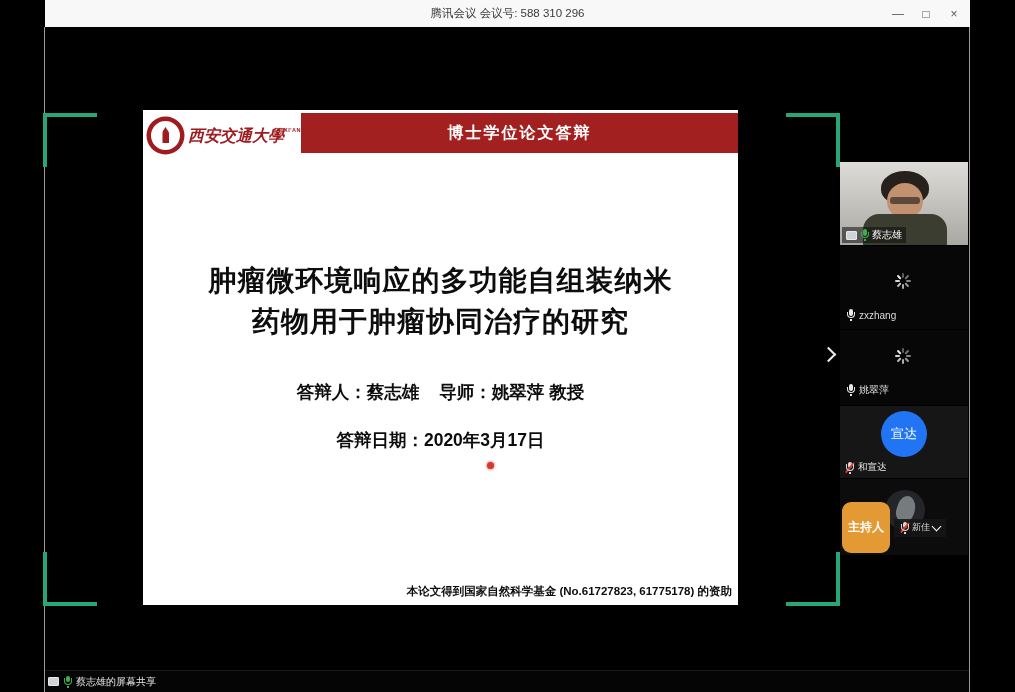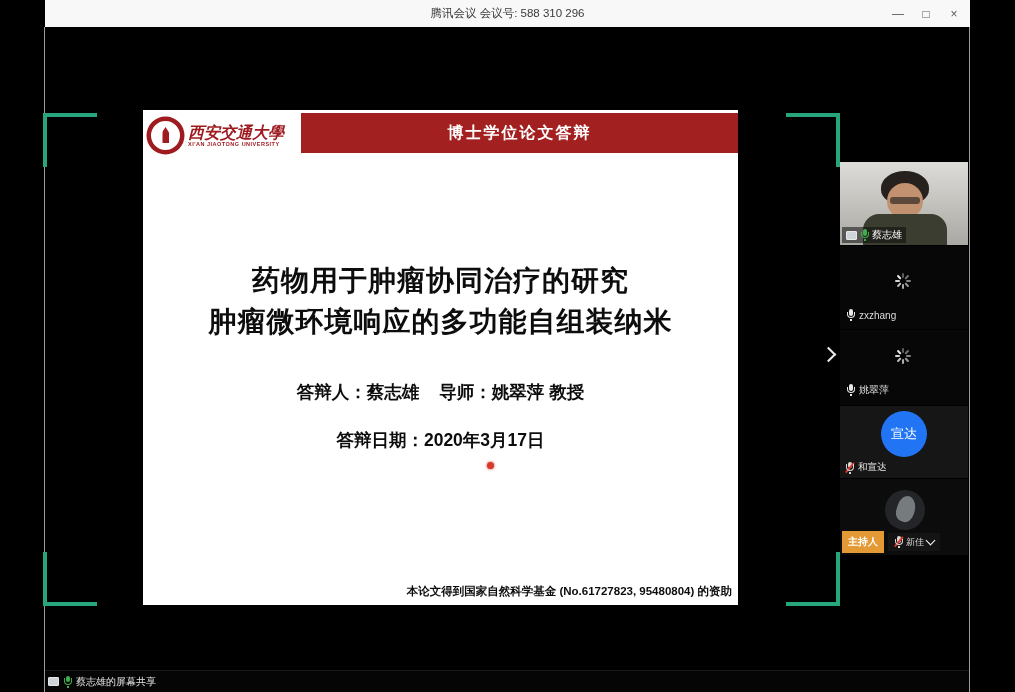--- a/index.html
+++ b/index.html
@@ -28,21 +28,21 @@
   .slide{position:absolute;left:143px;top:110px;width:595px;height:495px;background:#fff}
   .banner{position:absolute;left:158px;top:3px;width:437px;height:40px;background:#a2201f;
           display:flex;align-items:center;justify-content:center}
   .banner span{color:#fff;font-size:16px;font-weight:bold;letter-spacing:2px}
   .logo-box{position:absolute;left:5px;top:3px;width:152px;height:45px;display:flex;align-items:center;gap:5px}
   .emblem{width:35px;height:35px;border-radius:50%;border:3px solid #9e1b20;box-sizing:border-box;
           position:relative;background:#fff;box-shadow:0 0 0 1.5px #9e1b20;flex:0 0 auto}
   .emblem::after{content:"";position:absolute;left:50%;top:6px;width:7px;height:16px;
           transform:translateX(-50%);background:#9e1b20;
           clip-path:polygon(50% 0,100% 35%,100% 100%,0 100%,0 35%)}
-  .uni-text{display:flex;flex-direction:column;line-height:1.1}
+  .uni-text{display:flex;flex-direction:row;line-height:1.1}
   .uni-zh{font-family:"Liberation Serif","DejaVu Serif",serif;font-size:16px;font-weight:bold;
           color:#9e1b20;white-space:nowrap;font-style:italic}
   .uni-en{font-size:5.5px;color:#9e1b20;letter-spacing:.5px;white-space:nowrap;font-weight:bold}
   .slide-title{position:absolute;left:0;right:0;top:150px;text-align:center;
           font-size:28px;font-weight:800;color:#0d0d0d;line-height:41px;letter-spacing:1px}
   .info-row{position:absolute;left:0;right:0;top:270px;display:flex;justify-content:center;gap:20px;
           font-size:17.5px;font-weight:bold;color:#0d0d0d}
   .date-row{position:absolute;left:0;right:0;top:318px;text-align:center;
           font-size:17.5px;font-weight:bold;color:#0d0d0d}
   .funding{position:absolute;right:6px;bottom:6px;font-size:11.5px;font-weight:bold;color:#0d0d0d}
@@ -76,21 +76,21 @@
   .sp3{left:62px;top:25px}
 
   .blue-avatar{position:absolute;left:41px;top:5px;width:46px;height:46px;border-radius:50%;
           background:#2175f5;color:#fff;display:flex;align-items:center;justify-content:center;font-size:13px}
   .photo-avatar{position:absolute;left:45px;top:11px;width:40px;height:40px;border-radius:50%;
           background:#232528;overflow:hidden}
   .photo-avatar::after{content:"";position:absolute;left:12px;top:6px;width:18px;height:26px;
           background:#767b7e;border-radius:45% 55% 40% 40%;transform:rotate(18deg)}
 
   .host-row{position:absolute;left:2px;bottom:2px;right:2px;display:flex;align-items:center;gap:4px}
-  .host-badge{background:#e39a35;color:#fff;font-size:10px;padding:4px 6px;border-radius:0;font-weight:bold;white-space:nowrap}
+  .host-badge{background:#e39a35;color:#fff;font-size:12px;padding:17px 6px;border-radius:9px;font-weight:bold;white-space:nowrap}
   .host-name{display:flex;align-items:center;gap:3px;background:rgba(22,22,22,.85);
           padding:2.5px 6px;font-size:9px;color:#ddd;white-space:nowrap}
 
   .chev-down{width:6px;height:6px;border-right:1.5px solid #fff;border-bottom:1.5px solid #fff;
           transform:rotate(45deg);margin-top:-3px;display:inline-block}
   .collapse{position:absolute;left:823px;top:349px;width:9px;height:9px;
           border-top:2px solid #ececec;border-right:2px solid #ececec;transform:rotate(45deg);cursor:pointer}
 
   
   .mic{position:relative;width:9px;height:12px;display:inline-block;flex:0 0 auto}
@@ -132,30 +132,30 @@
     <div class="emblem"></div>
     <div class="uni-text">
       <div class="uni-zh">西安交通大學</div>
       <div class="uni-en">XI'AN JIAOTONG UNIVERSITY</div>
     </div>
   </div>
   <div class="banner">
     <span>博士学位论文答辩</span>
   </div>
   <div class="slide-title">
+    <div>肿瘤微环境响应的多功能自组装纳米</div>
     <div>药物用于肿瘤协同治疗的研究</div>
-    <div>肿瘤微环境响应的多功能自组装纳米</div>
   </div>
   <div class="info-row">
     <span>答辩人：蔡志雄</span>
     <span>导师：姚翠萍 教授</span>
   </div>
   <div class="date-row">答辩日期：2020年3月17日</div>
   <div class="laser"></div>
-  <div class="funding">本论文得到国家自然科学基金 (No.61727823, 95480804) 的资助</div>
+  <div class="funding">本论文得到国家自然科学基金 (No.61727823, 61775178) 的资助</div>
 </div>
 
 <div class="tile t1">
   <div class="hair"></div>
   <div class="face"></div>
   <div class="glasses"></div>
   <div class="torso"></div>
   <div class="vlabel">
     <span class="mini-share"></span>
     <span class="mic green">

